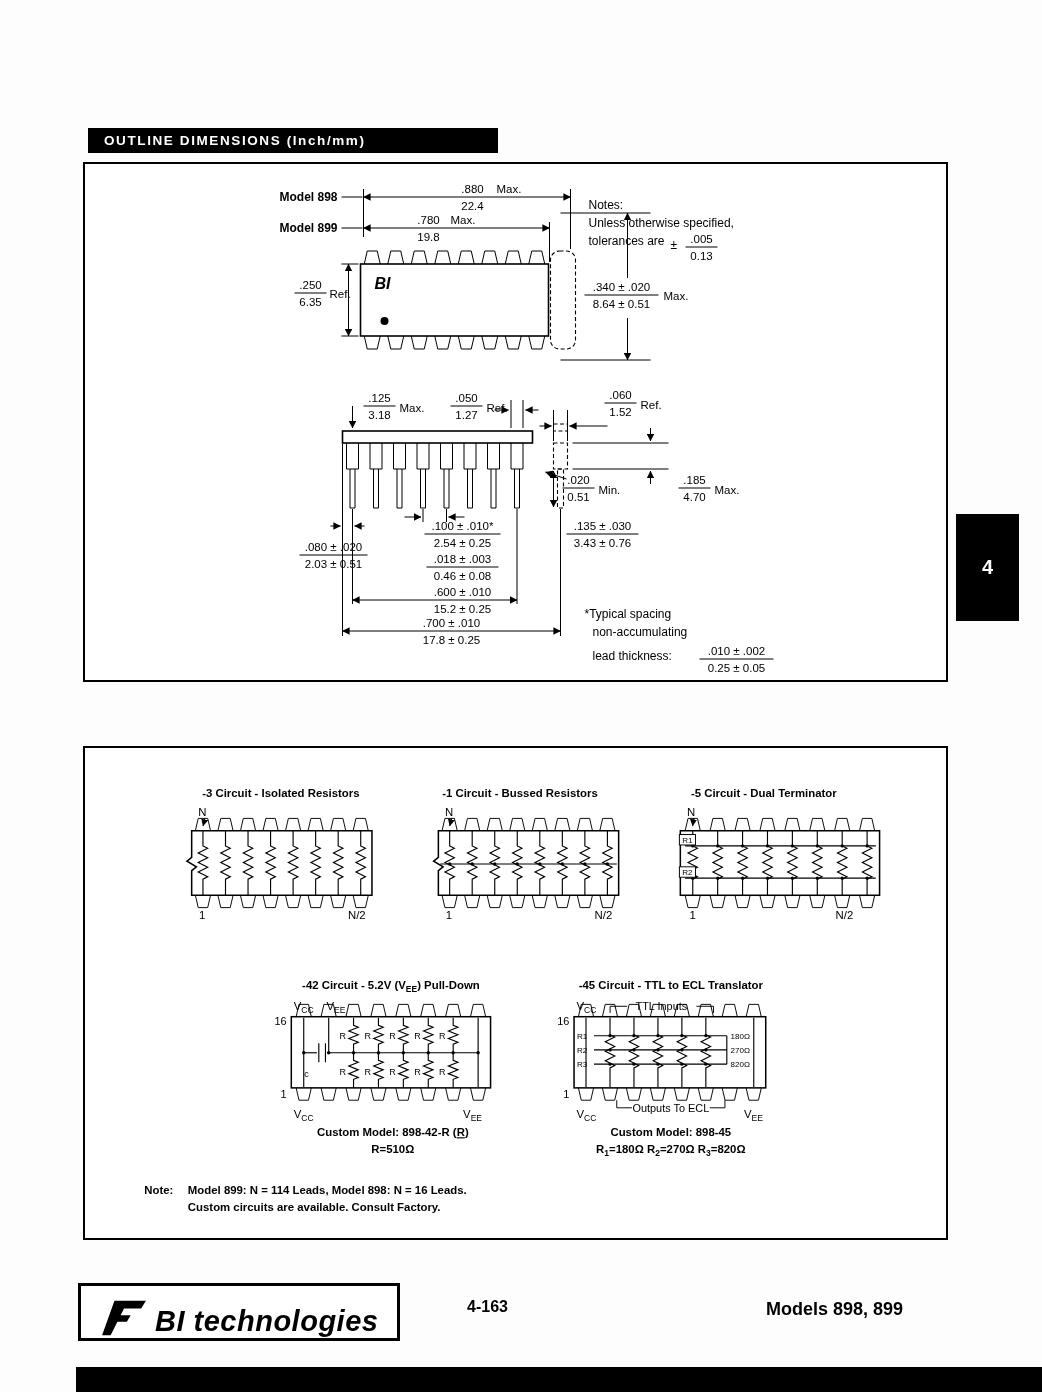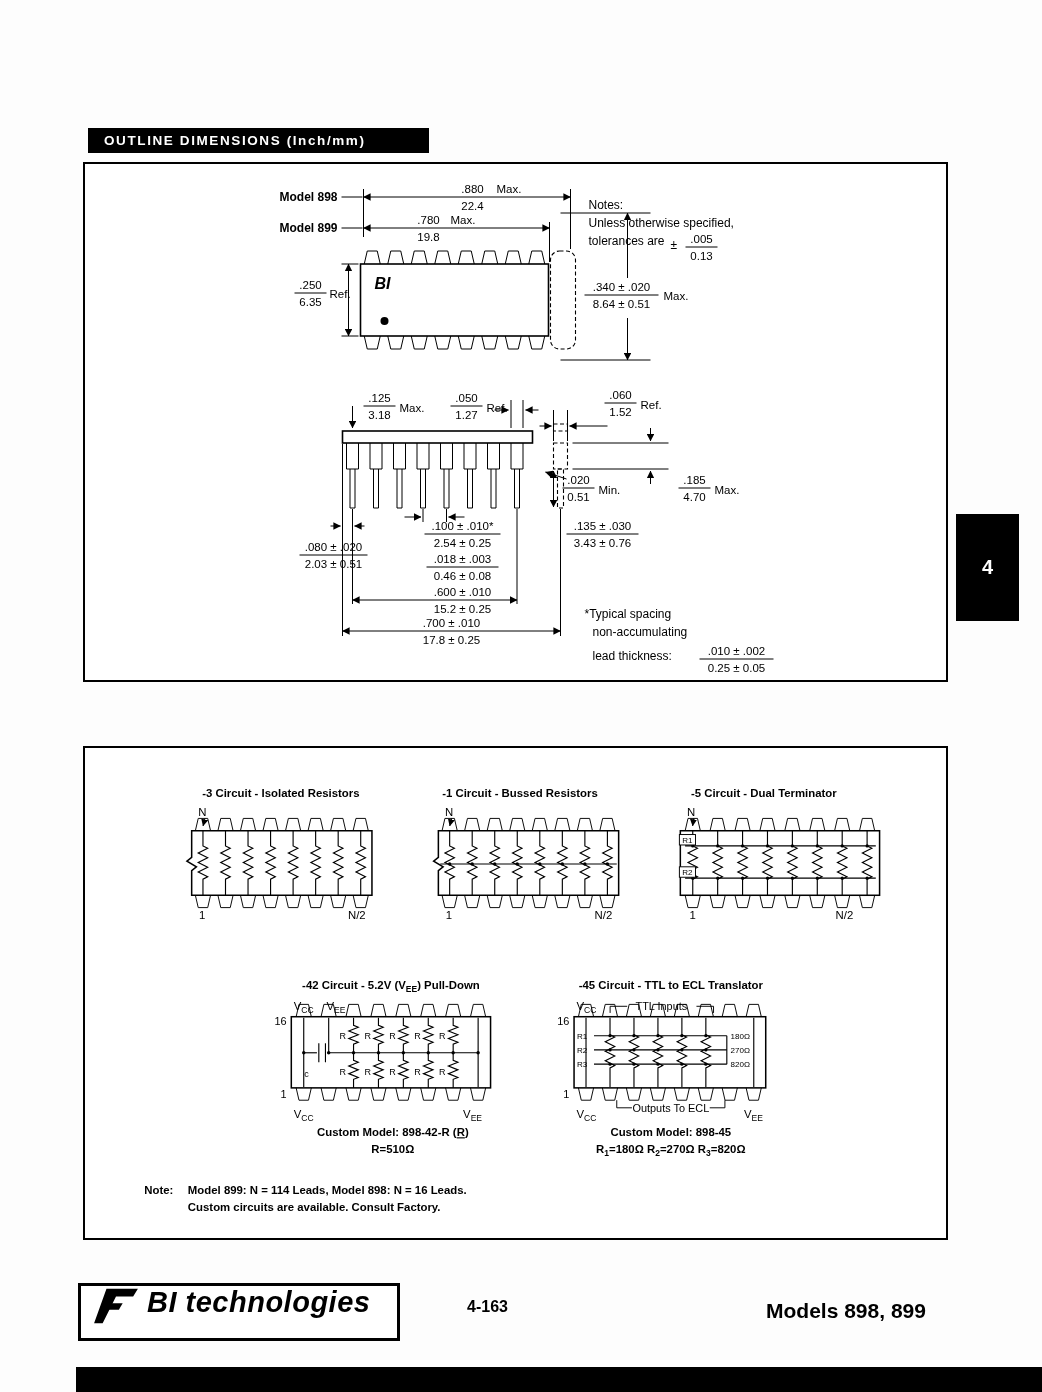--- a/index.html
+++ b/index.html
@@ -1,34 +1,34 @@
 <!DOCTYPE html>
 <html><head>
 <meta charset="utf-8">
 <style>
   html,body{margin:0;padding:0;background:#e8e8e8;}
   .page{position:relative;width:1042px;height:1392px;background:#fdfdfd;margin:0 auto;overflow:hidden;
         font-family:"Liberation Sans",sans-serif;color:#000;}
-  .bar{position:absolute;left:88px;width:341px;height:25px;background:#000;color:#fff;
+  .bar{position:absolute;left:88px;width:410px;height:25px;background:#000;color:#fff;
        display:flex;align-items:center;padding-left:16px;box-sizing:border-box;
        font-weight:bold;font-size:13.5px;letter-spacing:1.6px;font-family:"Liberation Sans",sans-serif;}
   #outline-bar{top:128px;}
   #schem-bar{top:711px;}
   .frame{position:absolute;border:2.5px solid #000;box-sizing:border-box;background:#fff;}
   #outline-box{left:83px;top:162px;width:865px;height:520px;}
   #schem-box{left:83px;top:746px;width:865px;height:494px;padding-left:45px;}
   .frame svg{display:block;width:100%;height:100%;}
   .side-tab{position:absolute;left:956px;top:514px;width:63px;height:107px;background:#000;color:#fff;
        display:flex;align-items:center;justify-content:center;font-weight:bold;font-size:20px;}
   
   .footer-logo{position:absolute;left:78px;top:1283px;width:322px;height:58px;border:3px solid #000;
-       box-sizing:border-box;display:flex;align-items:flex-start;gap:8px;padding-left:12px;background:#fff;}
+       box-sizing:border-box;display:flex;align-items:flex-end;gap:8px;padding-left:20px;background:#fff;}
   .brand{font-weight:bold;font-style:italic;font-size:29px;letter-spacing:0.5px;}
   .page-num{position:absolute;left:467px;top:1298px;font-weight:bold;font-size:16px;}
-  .models{position:absolute;left:766px;top:1299px;font-weight:bold;font-size:21px;}
+  .models{position:absolute;left:766px;top:1299px;font-weight:bold;font-size:18px;}
   .bottom-bar{position:absolute;left:76px;top:1367px;width:966px;height:25px;background:#000;}
   
   .sv text{font-family:"Liberation Sans",sans-serif;fill:#000;}
   .f8{font-size:8.5px}.f9{font-size:9.5px}.f11{font-size:11.5px}.f12{font-size:12px}.f16{font-size:16px}
   .bold{font-weight:bold}.it{font-style:italic}
   .mid{text-anchor:middle}.end{text-anchor:end}
   .s1{stroke:#000;stroke-width:1;fill:none}
   .s12{stroke:#000;stroke-width:1.2;fill:none}
   .s15{stroke:#000;stroke-width:1.6;fill:none}
   .dim{stroke:#000;stroke-width:1;fill:none;marker-start:url(#ar);marker-end:url(#ar)}

